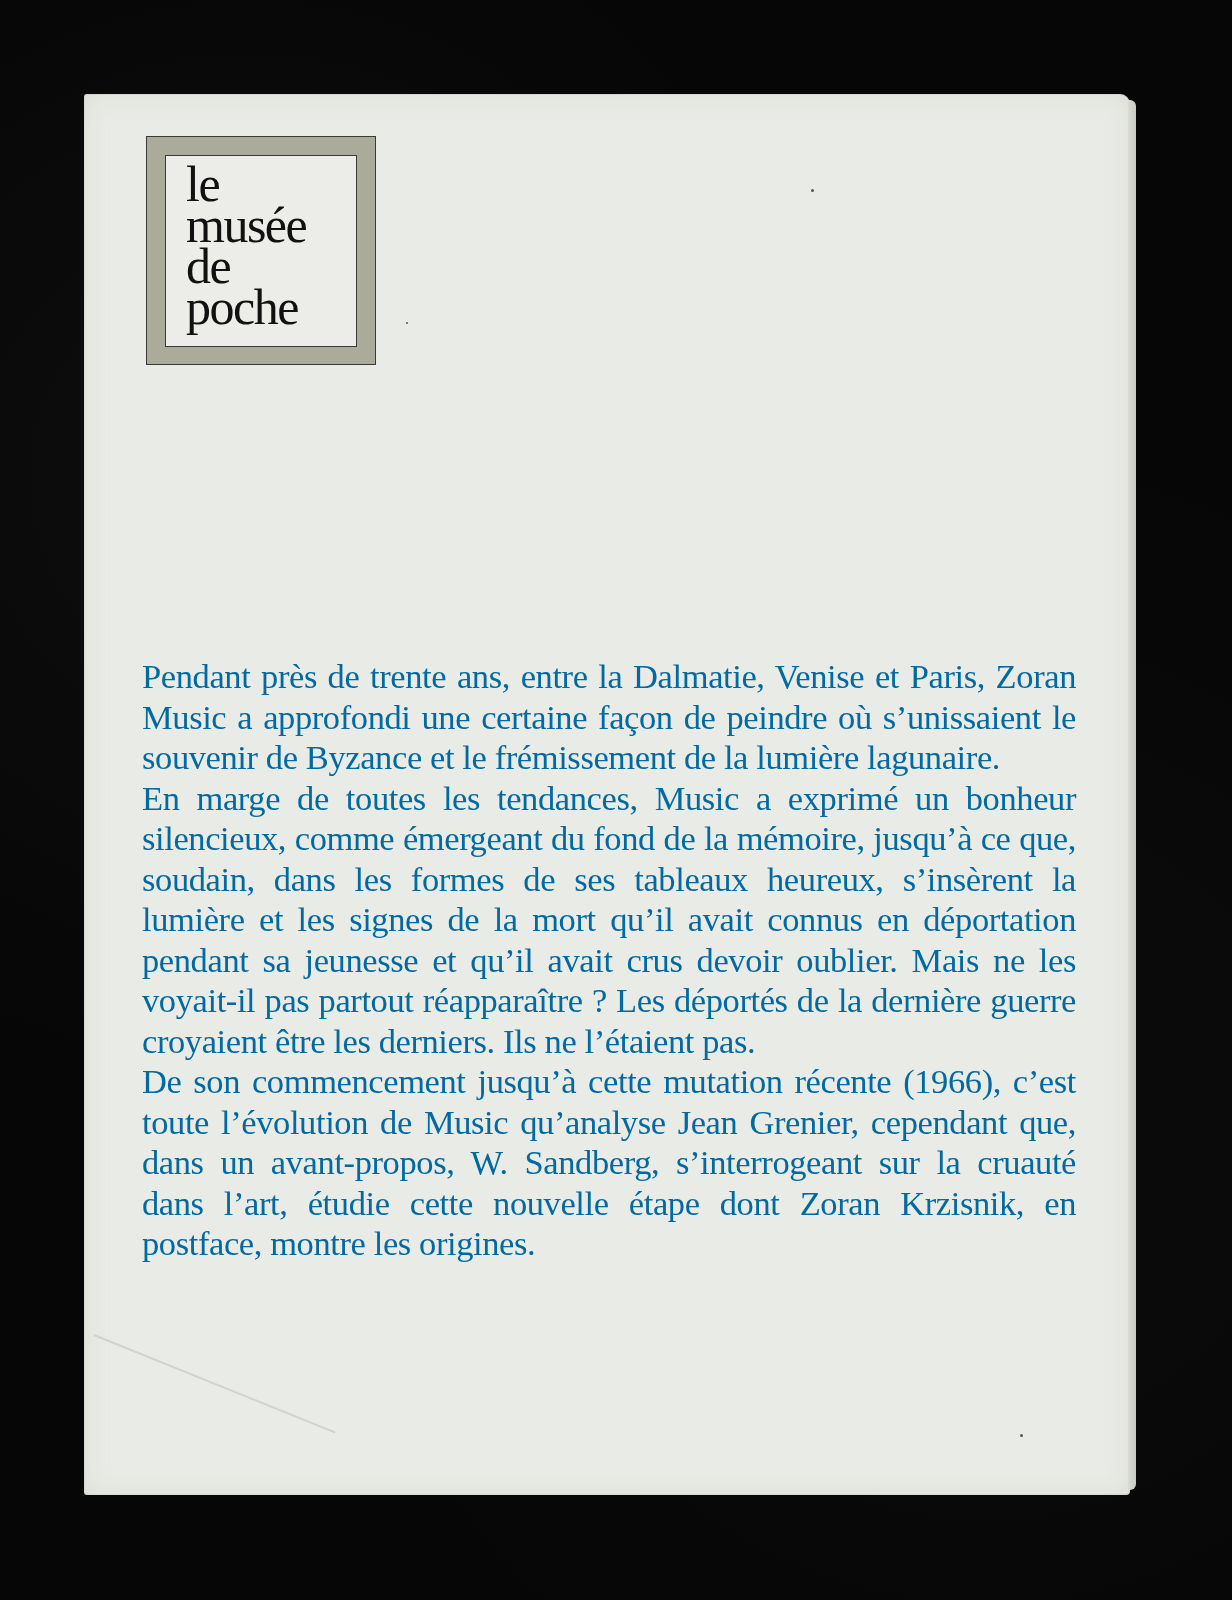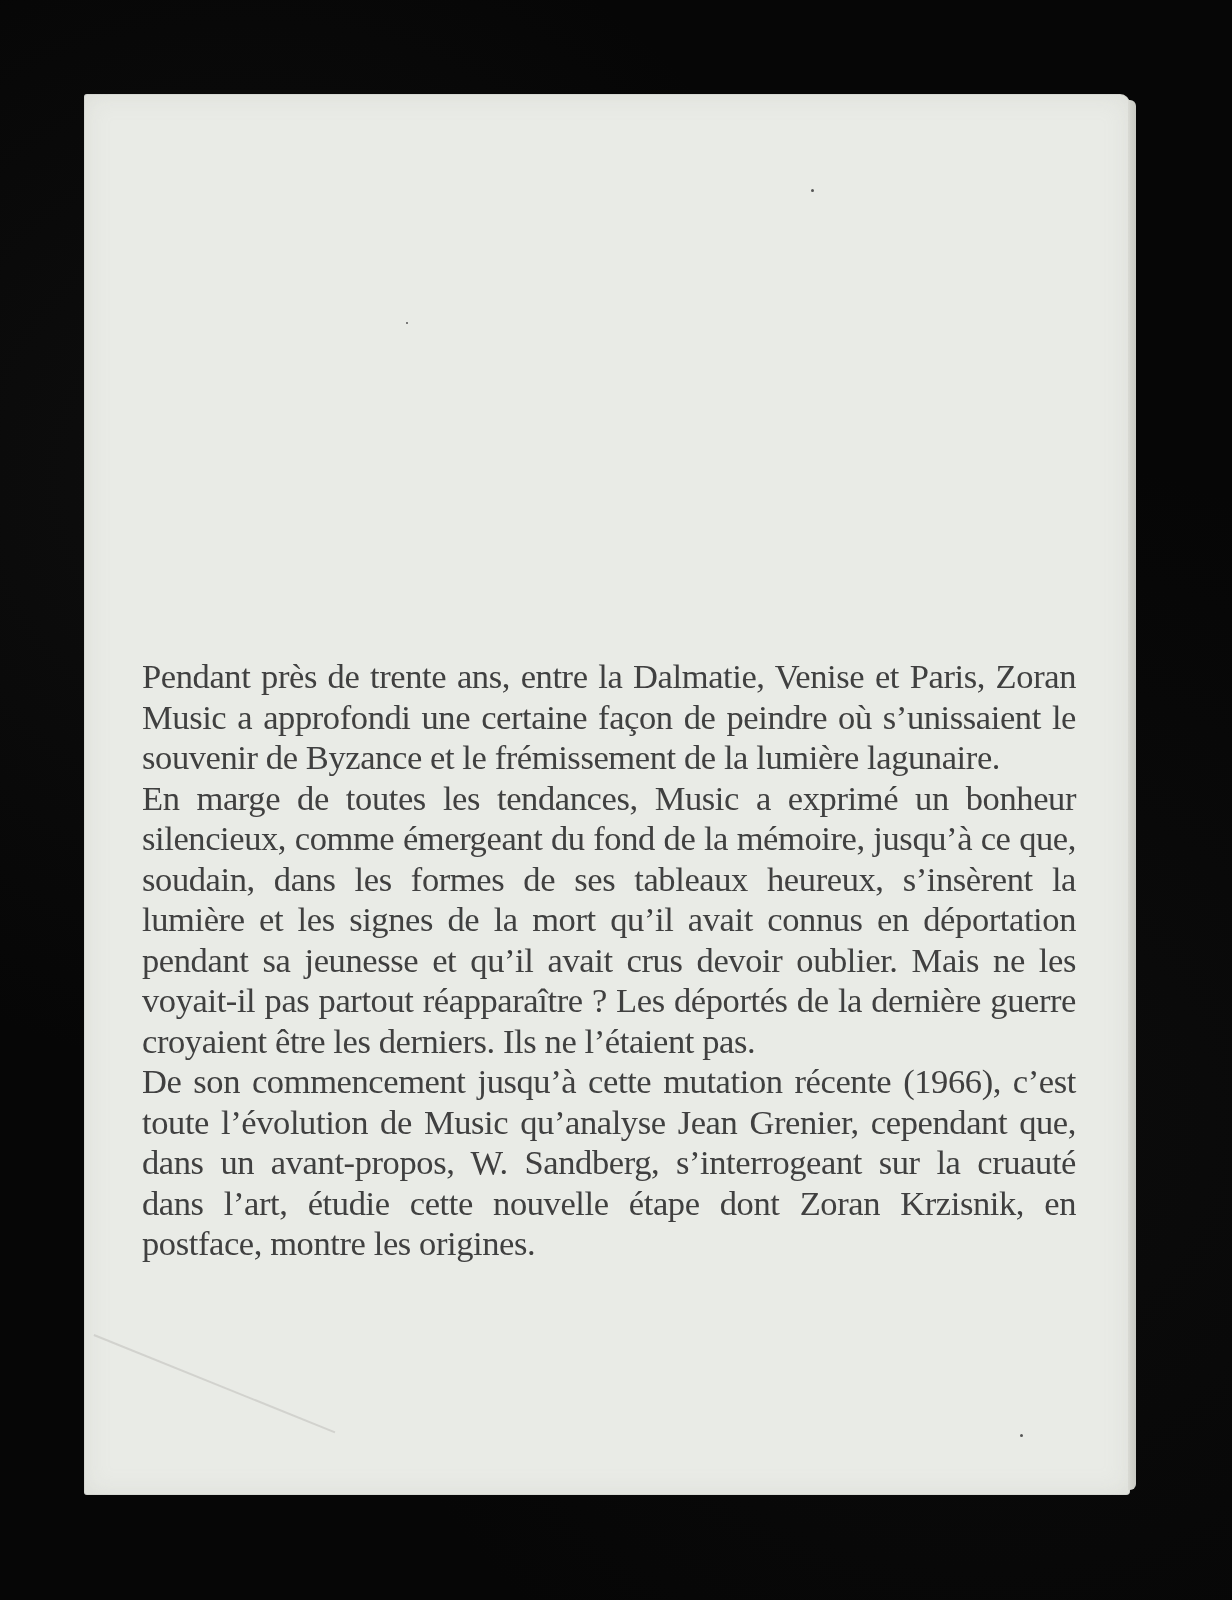--- a/index.html
+++ b/index.html
@@ -75,21 +75,21 @@
       display: block;
     }
     .body-text {
       position: absolute;
       left: 58px;
       top: 562px;
       width: 934px;
       font-family: "Liberation Serif", "DejaVu Serif", serif;
       font-size: 34.5px;
       line-height: 40.5px;
-      color: #404040;
+      color: #0369a1;
       text-align: justify;
       letter-spacing: -0.4px;
     }
     .body-text p {
       margin: 0;
       text-align: justify;
     }
     .scratch {
       position: absolute;
       height: 1.5px;
@@ -105,20 +105,30 @@
     }
   </style>
 </head>
 <body>
 
 <div class="backdrop-noise"></div>
 
 <div class="page">
   <div class="page-right-edge"></div>
 
+  <div class="logo-frame">
+    <div class="logo-inner">
+      <div class="logo-text">
+        <span class="logo-line">le</span>
+        <span class="logo-line">musée</span>
+        <span class="logo-line">de</span>
+        <span class="logo-line">poche</span>
+      </div>
+    </div>
+  </div>
 
   <div class="body-text">
     <p>Pendant près de trente ans, entre la Dalmatie, Venise et Paris, Zoran Music a approfondi une certaine façon de peindre où s’unissaient le souvenir de Byzance et le frémissement de la lumière lagunaire.</p>
     <p>En marge de toutes les tendances, Music a exprimé un bonheur silencieux, comme émergeant du fond de la mémoire, jusqu’à ce que, soudain, dans les formes de ses tableaux heureux, s’insèrent la lumière et les signes de la mort qu’il avait connus en déportation pendant sa jeunesse et qu’il avait crus devoir oublier. Mais ne les voyait-il pas partout réapparaître ? Les déportés de la dernière guerre croyaient être les derniers. Ils ne l’étaient pas.</p>
     <p>De son commencement jusqu’à cette mutation récente (1966), c’est toute l’évolution de Music qu’analyse Jean Grenier, cependant que, dans un avant-propos, W. Sandberg, s’interrogeant sur la cruauté dans l’art, étudie cette nouvelle étape dont Zoran Krzisnik, en postface, montre les origines.</p>
   </div>
 
   <div class="scratch" style="left:10px; top:1240px; width:260px; transform: rotate(22deg);"></div>
   <div class="speck" style="left:727px; top:95px;"></div>
   <div class="speck" style="left:936px; top:1340px;"></div>

